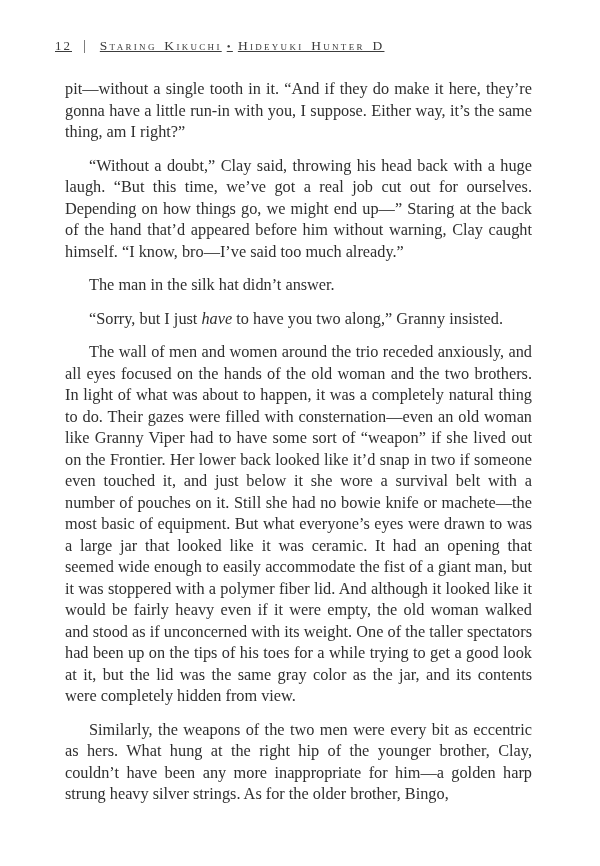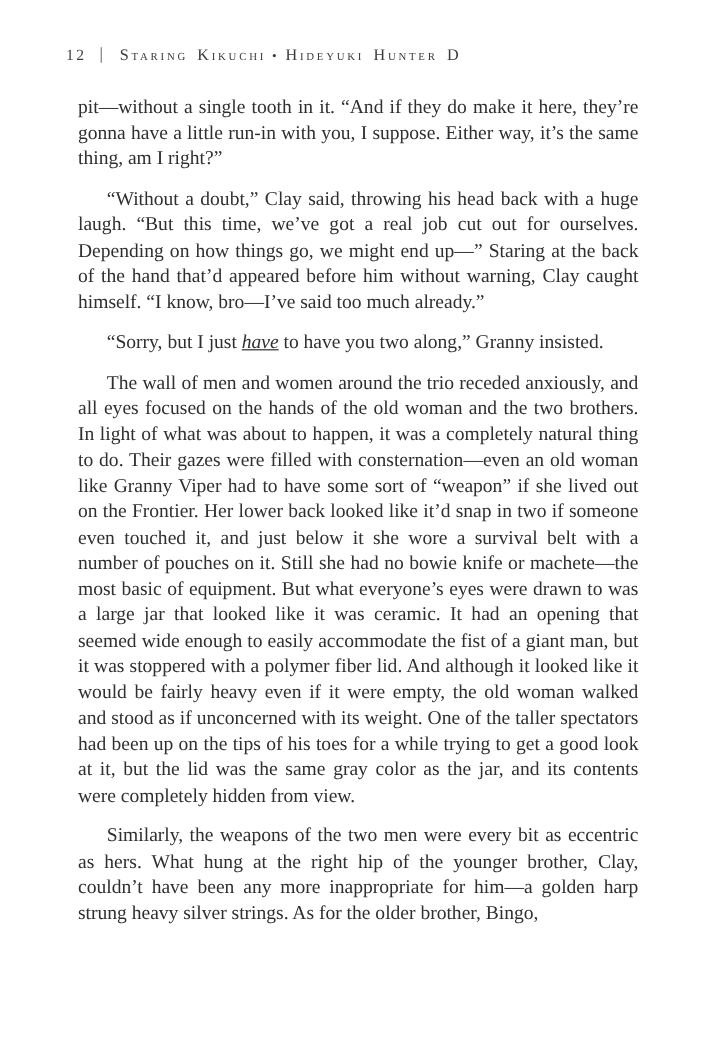--- a/index.html
+++ b/index.html
@@ -20,20 +20,21 @@
     background: #ffffff;
   }
   .running-header {
     position: absolute;
     left: 55px;
     top: 38px;
     display: flex;
     align-items: center;
     color: #3c3c3c;
     white-space: nowrap;
+    text-decoration: underline;
   }
   .pagenum {
     font-size: 13px;
     letter-spacing: 2px;
   }
   .sep {
     margin: 0 14px 0 11px;
     font-size: 14px;
     color: #4a4a4a;
     font-weight: 300;
@@ -62,35 +63,35 @@
   }
   .para {
     margin: 12px;
     padding: 0;
   }
   .para.indent {
     text-indent: 24px;
   }
   .para em {
     font-style: italic;
-    text-decoration: underline;
   }
 </style>
 </head>
 <body>
 
 <div class="page">
 
   <div class="running-header">
     <span class="pagenum">12</span>
     <span class="sep">|</span>
     <span class="htitle"><span>Staring Kikuchi</span><span class="hdot">•</span><span>Hideyuki Hunter D</span></span>
   </div>
 
   <div class="page-body" id="body-text">
       <p class="para">pit—without a single tooth in it. “And if they do make it here, they’re gonna have a little run-in with you, I suppose. Either way, it’s the same thing, am I right?”</p>
       <p class="para indent">“Without a doubt,” Clay said, throwing his head back with a huge laugh. “But this time, we’ve got a real job cut out for ourselves. Depending on how things go, we might end up—” Staring at the back of the hand that’d appeared before him without warning, Clay caught himself. “I know, bro—I’ve said too much already.”</p>
+      <p class="para indent">The man in the silk hat didn’t answer.</p>
       <p class="para indent">“Sorry, but I just <em>have</em> to have you two along,” Granny insisted.</p>
       <p class="para indent">The wall of men and women around the trio receded anxiously, and all eyes focused on the hands of the old woman and the two brothers. In light of what was about to happen, it was a completely natural thing to do. Their gazes were filled with consternation—even an old woman like Granny Viper had to have some sort of “weapon” if she lived out on the Frontier. Her lower back looked like it’d snap in two if someone even touched it, and just below it she wore a survival belt with a number of pouches on it. Still she had no bowie knife or machete—the most basic of equipment. But what everyone’s eyes were drawn to was a large jar that looked like it was ceramic. It had an opening that seemed wide enough to easily accommodate the fist of a giant man, but it was stoppered with a polymer fiber lid. And although it looked like it would be fairly heavy even if it were empty, the old woman walked and stood as if unconcerned with its weight. One of the taller spectators had been up on the tips of his toes for a while trying to get a good look at it, but the lid was the same gray color as the jar, and its contents were completely hidden from view.</p>
       <p class="para indent">Similarly, the weapons of the two men were every bit as eccentric as hers. What hung at the right hip of the younger brother, Clay, couldn’t have been any more inappropriate for him—a golden harp strung heavy silver strings. As for the older brother, Bingo,</p>
     </div>
 
 </div>
 
 </body></html>

